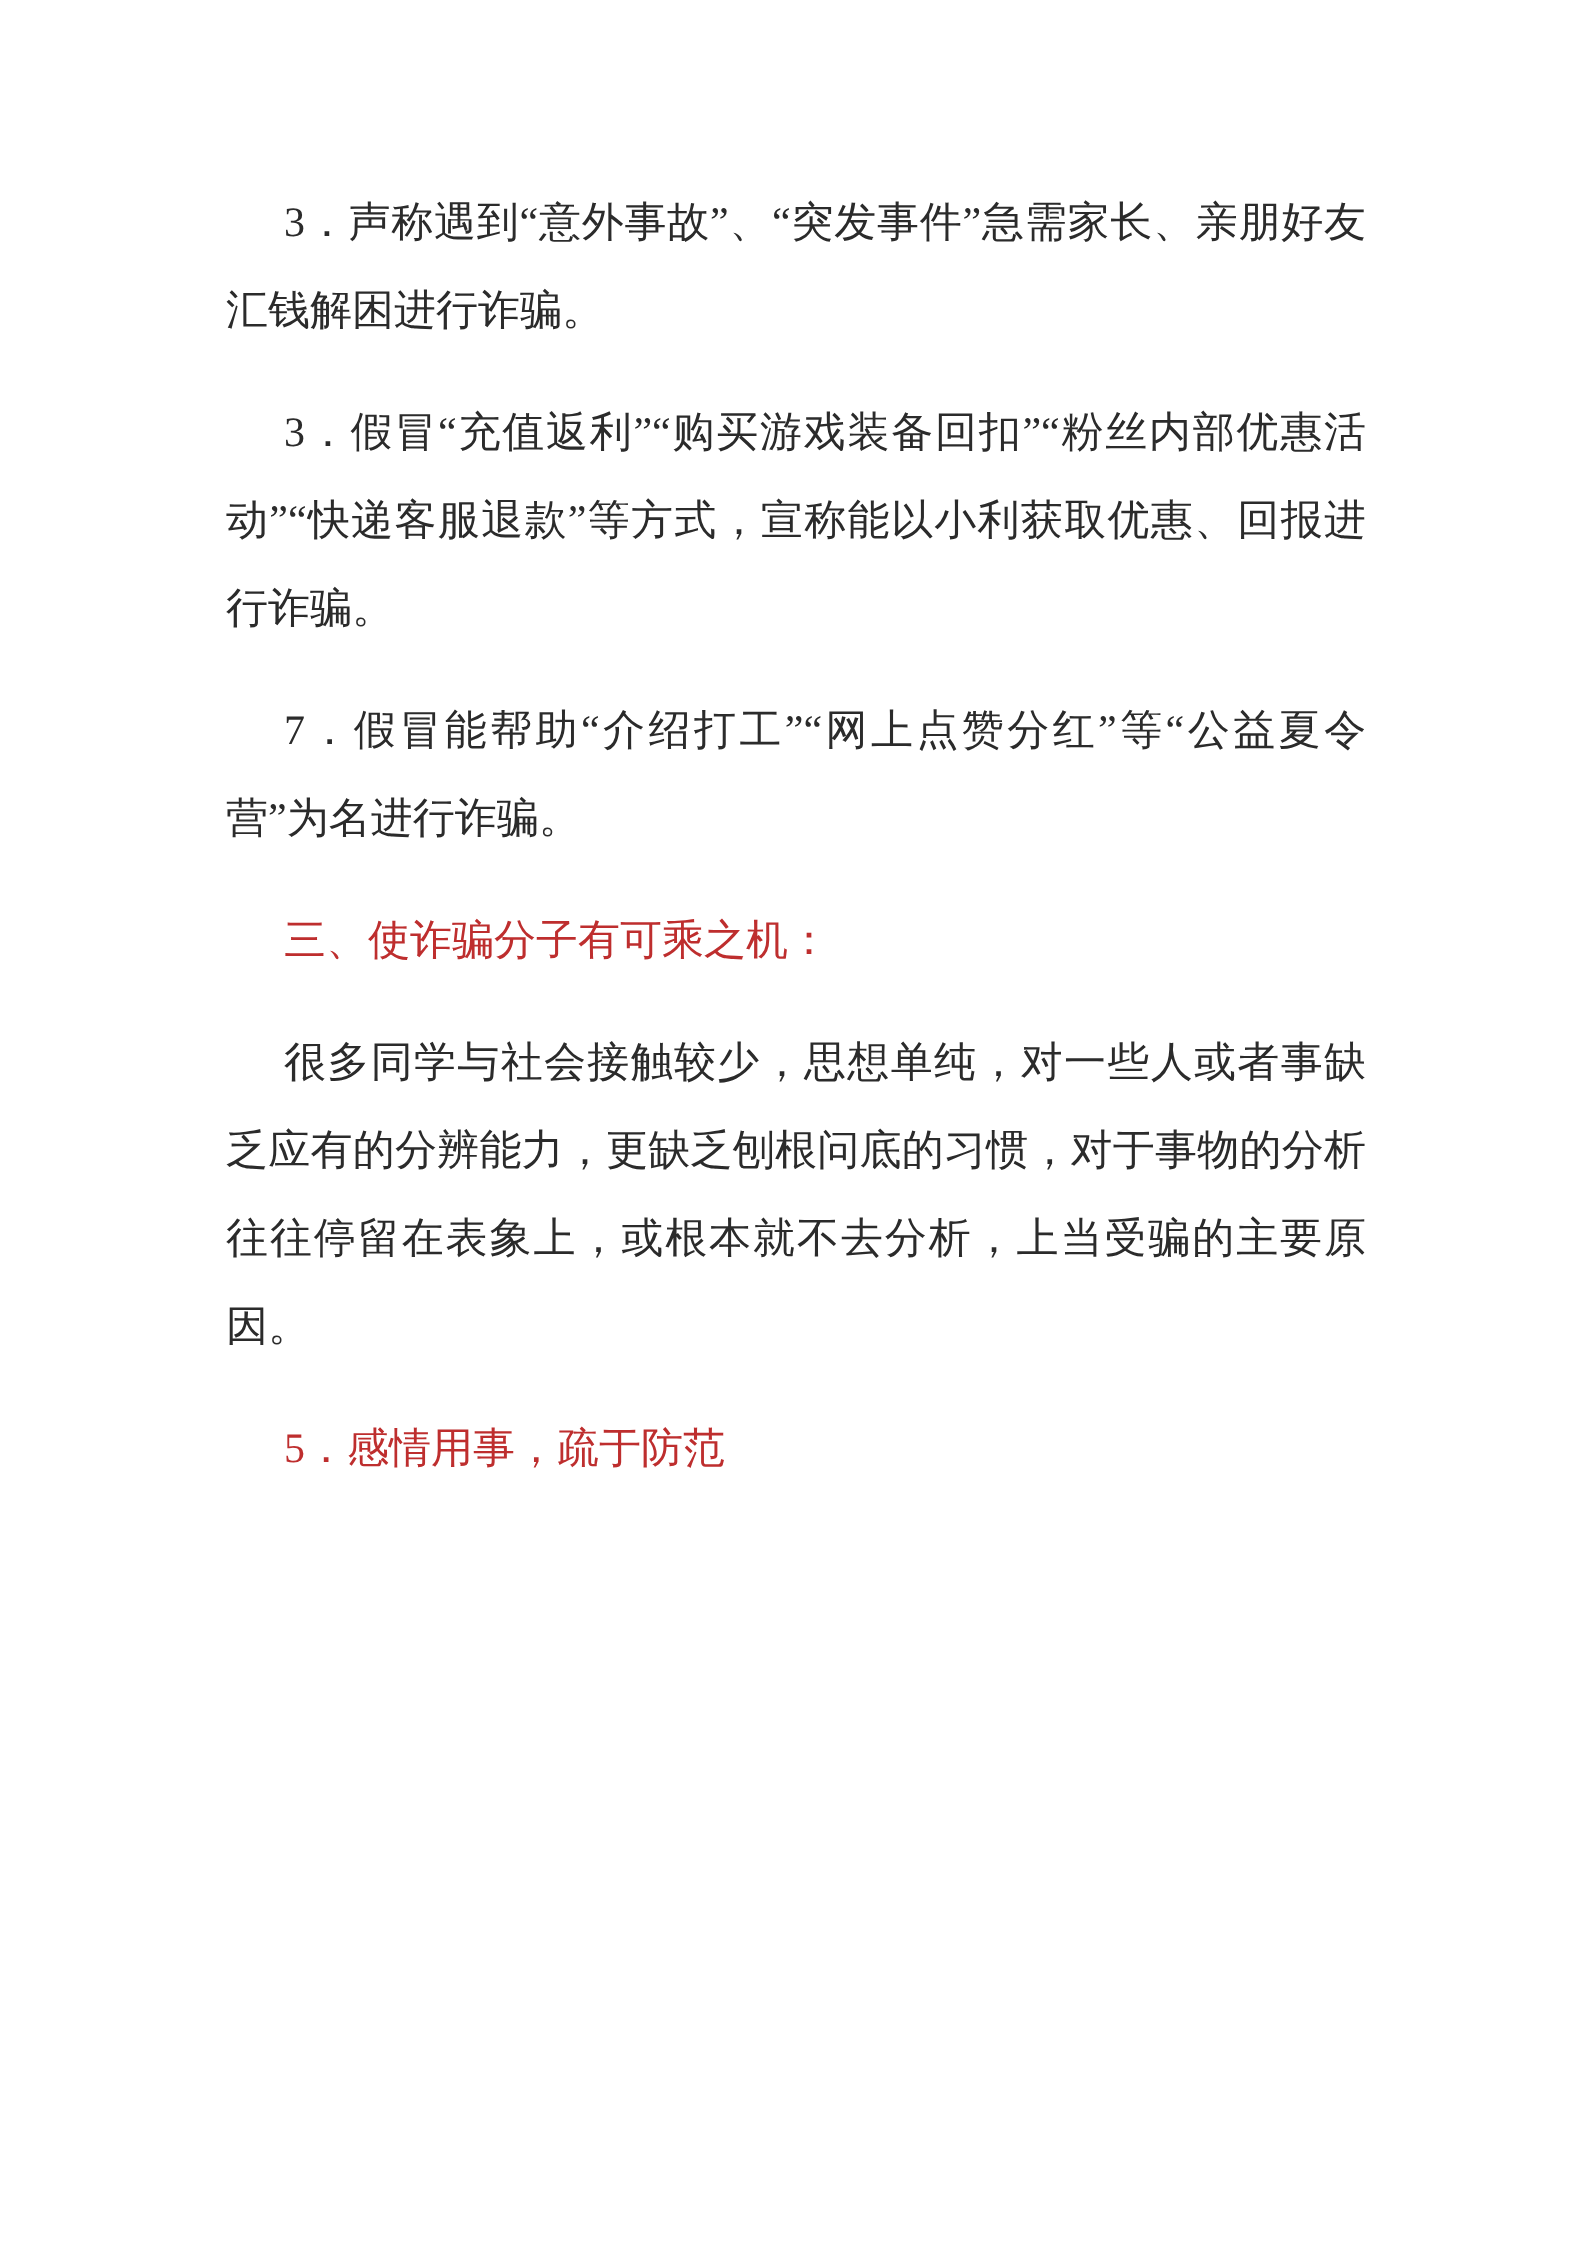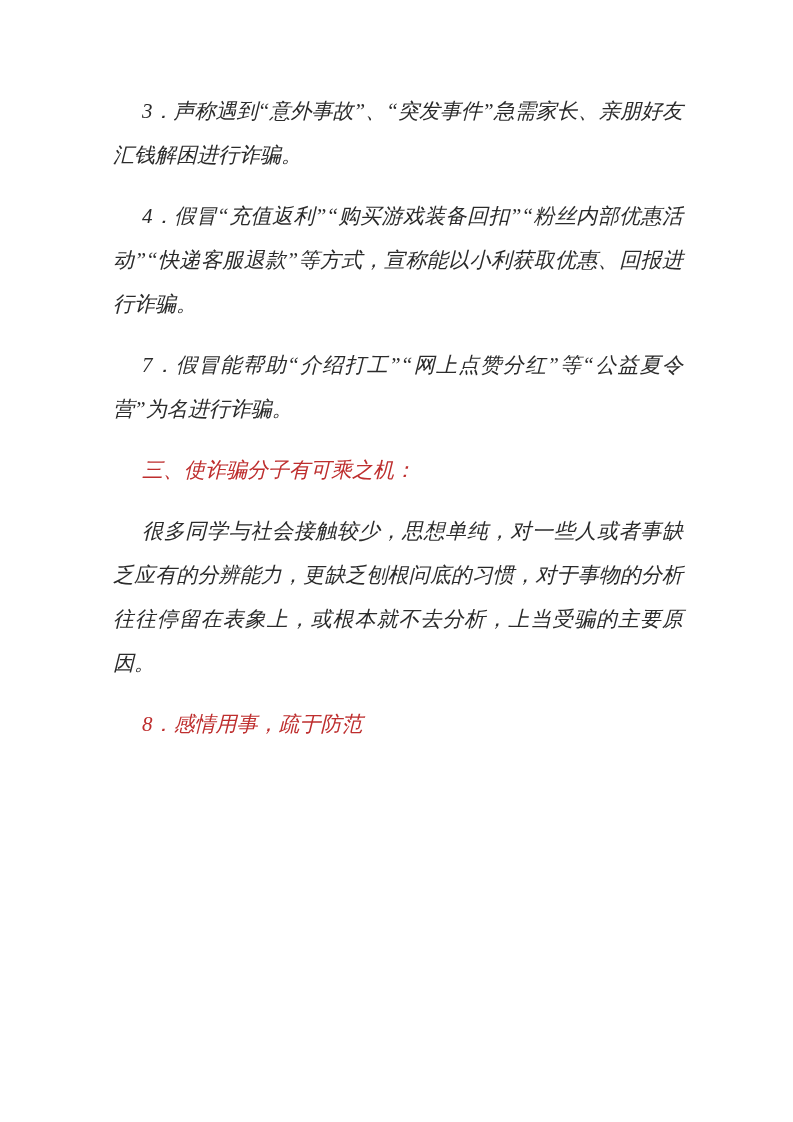--- a/index.html
+++ b/index.html
@@ -17,21 +17,20 @@
     position: relative;
     width: 793px;
     height: 1122px;
     background: var(--page-bg);
     padding: 89px 110px 0 113px;
     overflow: hidden;
     font-family: "Liberation Serif", "DejaVu Serif", serif;
   }
   .doc-content {
     width: 570px;
-    font-style: italic;
   }
   .body-para, .heading-para {
     margin: 0 0 17px 0;
     font-size: 21px;
     line-height: 44px;
     text-indent: 29px;
     text-align: justify;
     text-justify: inter-character;
     word-break: break-all;
     overflow-wrap: break-word;
@@ -42,19 +41,19 @@
   .heading-para {
     color: var(--heading-color);
   }
 </style>
 </head>
 <body>
 
 <div class="page">
   <div class="doc-content">
     <p class="body-para">3．声称遇到“意外事故”、“突发事件”急需家长、亲朋好友汇钱解困进行诈骗。</p>
-    <p class="body-para">4．假冒“充值返利”“购买游戏装备回扣”“粉丝内部优惠活动”“快递客服退款”等方式，宣称能以小利获取优惠、回报进行诈骗。</p>
+    <p class="body-para">3．假冒“充值返利”“购买游戏装备回扣”“粉丝内部优惠活动”“快递客服退款”等方式，宣称能以小利获取优惠、回报进行诈骗。</p>
     <p class="body-para">7．假冒能帮助“介绍打工”“网上点赞分红”等“公益夏令营”为名进行诈骗。</p>
     <p class="heading-para">三、使诈骗分子有可乘之机：</p>
     <p class="body-para">很多同学与社会接触较少，思想单纯，对一些人或者事缺乏应有的分辨能力，更缺乏刨根问底的习惯，对于事物的分析往往停留在表象上，或根本就不去分析，上当受骗的主要原因。</p>
-    <p class="heading-para">8．感情用事，疏于防范</p>
+    <p class="heading-para">5．感情用事，疏于防范</p>
   </div>
 </div>
 
 </body></html>

